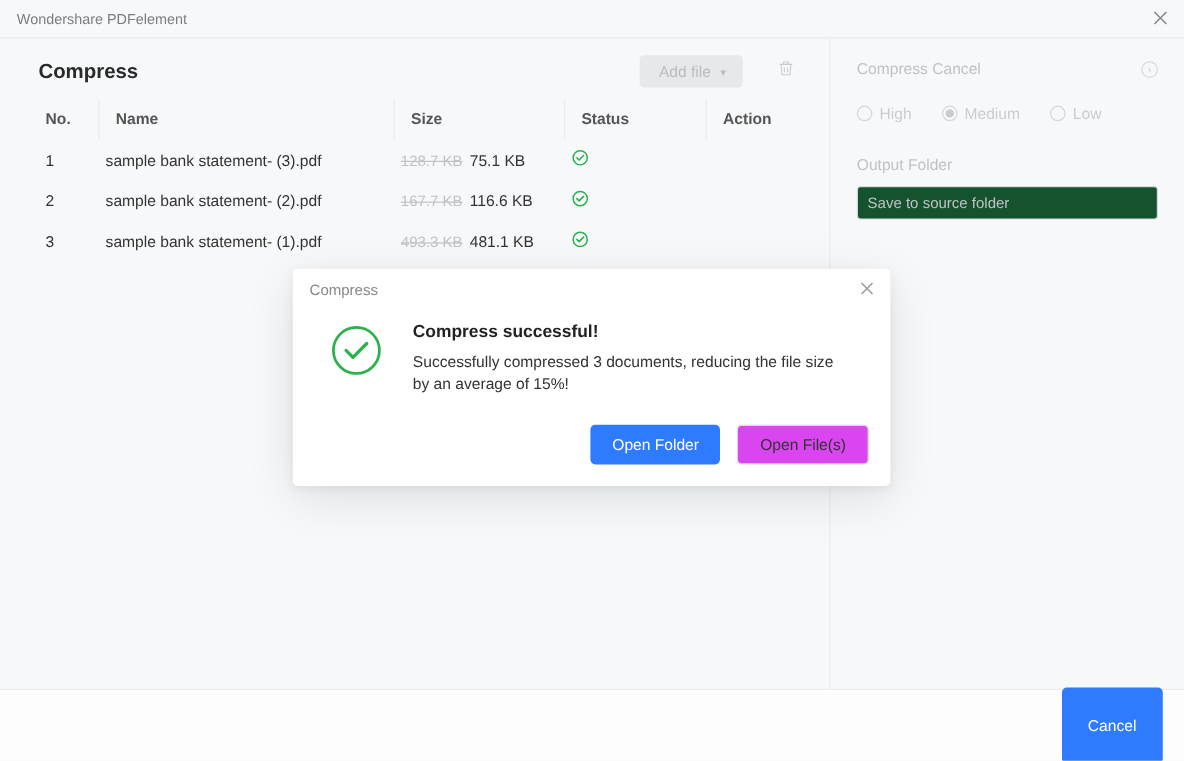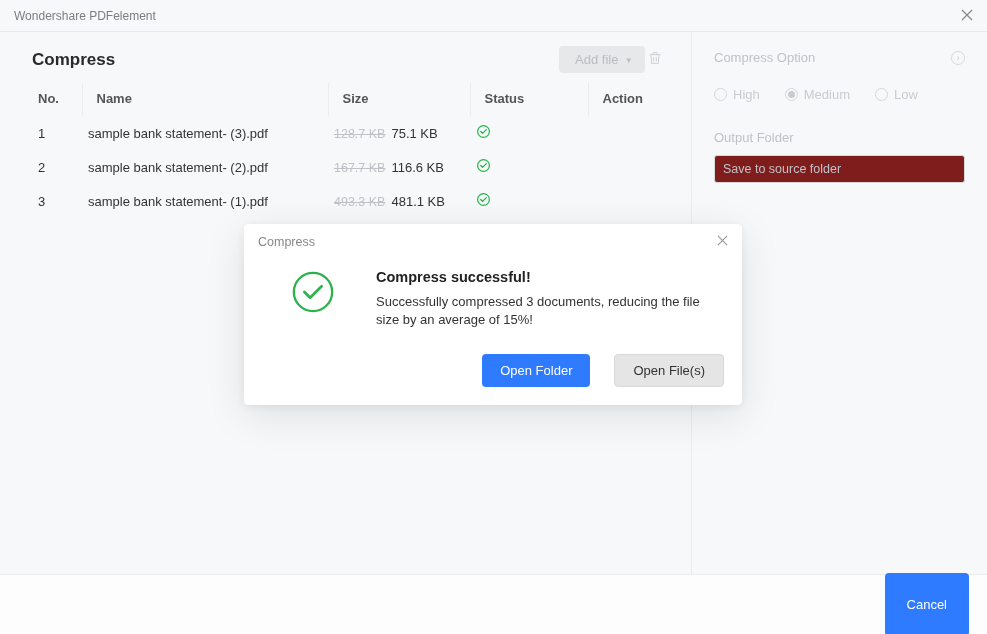--- a/index.html
+++ b/index.html
@@ -8,21 +8,21 @@
   .titlebar { height: 32px; display: flex; align-items: center; justify-content: space-between; padding: 12px 14px; border-bottom: 1px solid #e7e8ea; }
   .titlebar .title { font-size: 12px; color: #7a7d82; }
   .titlebar .close { cursor: pointer; font-size: 14px; color: #888; }
   
   .main { display: flex; height: calc(634px - 32px - 60px); }
   .left { flex: 1; padding: 18px 28px 0 32px; }
   .right { width: 296px; border-left: 1px solid #ececec; padding: 18px 22px 0 22px; }
   
   .page-title { font-size: 17px; font-weight: 600; color: #2a2a2a; }
   
-  .toolbar { display: flex; justify-content: flex-end; align-items: center; gap: 2px; margin-top: -24px; margin-bottom: 10px; }
+  .toolbar { display: flex; justify-content: flex-end; align-items: center; gap: 28px; margin-top: -24px; margin-bottom: 10px; }
   .add-file-btn { display: inline-flex; align-items: center; gap: 8px; background: #e7e8ea; color: #b9bcc1; border: none; border-radius: 4px; padding: 6px 14px 6px 16px; font-size: 13px; cursor: default; }
   .add-file-btn .chev { font-size: 9px; }
   .trash-icon svg { width: 16px; height: 16px; stroke: #c9ccd1; fill: none; stroke-width: 1.4; }
   
   table.file-table { width: 100%; border-collapse: collapse; margin-top: 6px; }
   table.file-table th { text-align: left; font-weight: 700; font-size: 13px; color: #555; padding: 8px 6px 10px 6px; border-bottom: 0; }
   table.file-table th:not(:first-child) { border-left: 1px solid #ececec; padding-left: 14px; }
   table.file-table td { font-size: 13px; color: #333; padding: 8px 6px; }
   table.file-table td.name { color: #333; }
   .old-size { color: #bfc2c7; text-decoration: line-through; margin-right: 6px; font-size: 12.5px; }
@@ -37,38 +37,38 @@
   .compress-opt-head { display: flex; justify-content: space-between; align-items: center; margin-bottom: 22px; }
   .compress-opt-head .lbl { font-size: 13px; color: #bfc2c7; }
   .compress-opt-head .info { width: 14px; height: 14px; border: 1px solid #d7d9dd; border-radius: 50%; display: flex; align-items: center; justify-content: center; font-size: 9px; color: #c9ccd1; }
   
   .radio-row { display: flex; gap: 25px; margin-bottom: 28px; opacity: 0.7; }
   .radio-item { display: flex; align-items: center; gap: 6px; font-size: 13px; color: #b6b9be; }
   .radio-item .radio { width: 13px; height: 13px; border: 1.3px solid #c4c7cc; border-radius: 50%; display: inline-flex; align-items: center; justify-content: center; }
   .radio-item.sel .radio::after { content: ""; width: 7px; height: 7px; background: #b6b9be; border-radius: 50%; }
   
   .output-lbl { font-size: 13px; color: #bfc2c7; margin-bottom: 10px; }
-  .output-input { width: 100%; height: 28px; border: 1px solid #d7d9dd; border-radius: 3px; padding: 0 8px; font-size: 12.5px; color: #bfc2c7; background: #7f1d1d; }
+  .output-input { width: 100%; height: 28px; border: 1px solid #d7d9dd; border-radius: 3px; padding: 0 8px; font-size: 12.5px; color: #bfc2c7; background: #14532d; }
   .output-input::placeholder { color: #bfc2c7; }
   
   .footer { position: absolute; bottom: 0; left: 0; right: 0; height: 60px; border-top: 1px solid #ececec; display: flex; justify-content: flex-end; align-items: center; padding: 0 18px; background: #fdfdfe; }
   .cancel-btn { background: #2f7bff; color: #fff; border: none; border-radius: 4px; padding: 24px 22px; font-size: 13px; cursor: pointer; }
   
   
   .dialog { position: absolute; top: 224px; left: 244px; width: 498px; background: #fff; border-radius: 4px; box-shadow: 0 10px 40px rgba(0,0,0,0.10), 0 2px 8px rgba(0,0,0,0.06); }
   .dialog-head { display: flex; justify-content: space-between; align-items: center; padding: 10px 14px 4px 14px; }
   .dialog-head .dlg-title { font-size: 12.5px; color: #888; }
   .dialog-head .dlg-close { cursor: pointer; font-size: 13px; color: #999; }
-  .dialog-body { display: flex; gap: 40px; padding: 16px 26px 20px 46px; }
+  .dialog-body { display: flex; gap: 24px; padding: 16px 26px 20px 30px; }
   .success-icon svg { width: 46px; height: 46px; }
   .dialog-text h3 { font-size: 14.5px; font-weight: 600; color: #222; margin-bottom: 8px; }
   .dialog-text p { font-size: 13px; color: #333; line-height: 1.35; max-width: 360px; }
   .dialog-actions { display: flex; justify-content: flex-end; gap: 14px; padding: 6px 18px 18px 18px; }
   .btn-primary { background: #2f7bff; color: #fff; border: none; border-radius: 4px; padding: 8px 18px; font-size: 13px; cursor: pointer; }
-  .btn-secondary { background: #e5e5e5; color: #333; border: 1px solid #d7d9dd; border-radius: 4px; padding: 8px 18px; font-size: 13px; cursor: pointer; margin-left: 10px; }
+  .btn-secondary { background: #d946ef; color: #333; border: 1px solid #d7d9dd; border-radius: 4px; padding: 8px 18px; font-size: 13px; cursor: pointer; }
 </style>
 </head>
 <body>
 
 <div class="titlebar">
   <span class="title">Wondershare PDFelement</span>
   <span class="close">
     <svg width="12" height="12" viewBox="0 0 12 12">
         <path d="M1 1 L11 11 M11 1 L1 11" stroke="#888" stroke-width="1.3"></path>
       </svg>
@@ -130,21 +130,21 @@
                   <path d="M5 8 L7 10 L11 6" fill="none" stroke="#2bb24c" stroke-width="1.4" stroke-linecap="round" stroke-linejoin="round"></path>
                 </svg></span></td>
             <td></td>
           </tr>
         </tbody>
     </table>
   </div>
 
   <div class="right">
     <div class="compress-opt-head">
-      <span class="lbl">Compress Option</span>
+      <span class="lbl">Compress Cancel</span>
       <span class="info">›</span>
     </div>
     <div class="radio-row">
       <div class="radio-item">
         <span class="radio"></span>
         <span>High</span>
       </div>
       <div class="radio-item sel">
         <span class="radio"></span>
         <span>Medium</span>

